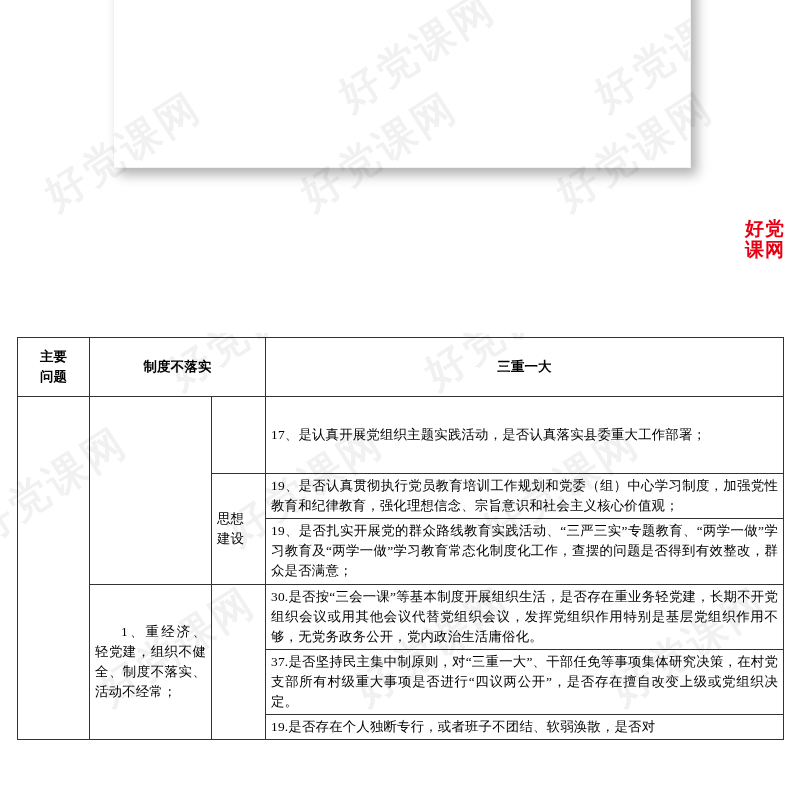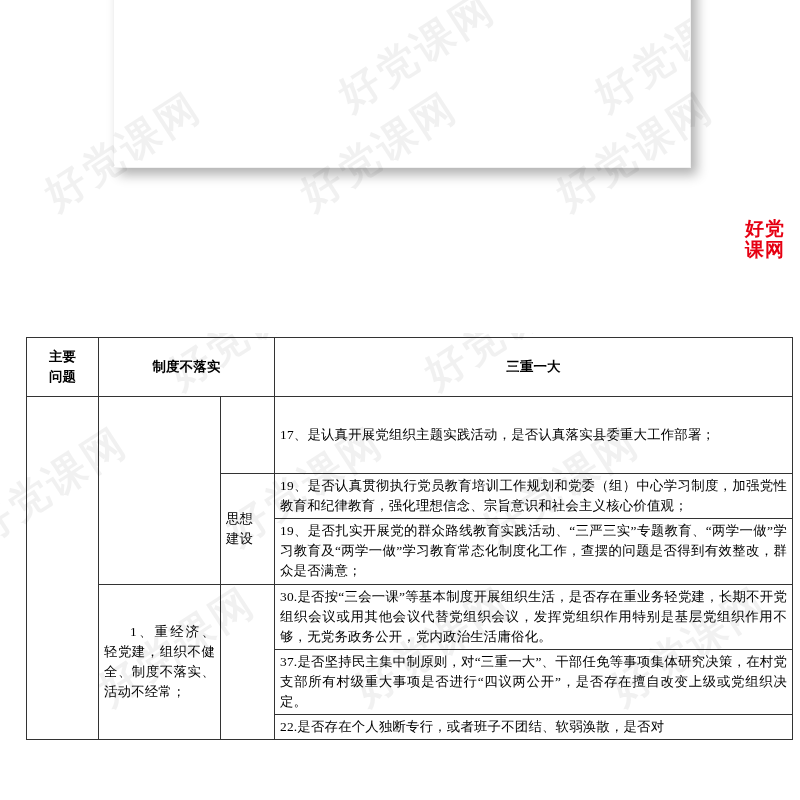--- a/index.html
+++ b/index.html
@@ -50,21 +50,21 @@
     vertical-align: middle;
     padding: 1px 3px;
     font-size: 12.6px;
     line-height: 1.35;
     letter-spacing: 0.2px;
   }
 
   
   #main-table {
     position: absolute;
-    left: 26px;
+    left: 17px;
     top: 4px;
     width: 766px;
   }
   #main-table td {
     padding: 2px 5px;
     font-size: 13.4px;
     line-height: 1.5;
   }
   .mc-1 { width: 72px; }
   .mc-2 { width: 122px; }
@@ -177,21 +177,21 @@
         <td rowspan="3" class="content-col indent2">1、重经济、轻党建，组织不健全、制度不落实、活动不经常；</td>
         <td rowspan="3"></td>
         <td class="q-cell">30.是否按“三会一课”等基本制度开展组织生活，是否存在重业务轻党建，长期不开党组织会议或用其他会议代替党组织会议，发挥党组织作用特别是基层党组织作用不够，无党务政务公开，党内政治生活庸俗化。</td>
       </tr>
 
       <tr>
         <td class="q-cell">37.是否坚持民主集中制原则，对“三重一大”、干部任免等事项集体研究决策，在村党支部所有村级重大事项是否进行“四议两公开”，是否存在擅自改变上级或党组织决定。</td>
       </tr>
 
       <tr>
-        <td class="q-cell">22.是否存在个人独断专行，或者班子不团结、软弱涣散，是否对</td>
+        <td class="q-cell">19.是否存在个人独断专行，或者班子不团结、软弱涣散，是否对</td>
       </tr>
     </tbody>
   </table>
 
   <div class="wm wm-gray" style="left:158px; top:22px;">好党课网</div>
   <div class="wm wm-gray" style="left:414px; top:22px;">好党课网</div>
   <div class="wm wm-gray" style="left:-40px; top:178px;">好党课网</div>
   <div class="wm wm-gray" style="left:216px; top:178px;">好党课网</div>
   <div class="wm wm-gray" style="left:472px; top:178px;">好党课网</div>
   <div class="wm wm-gray" style="left:88px; top:338px;">好党课网</div>

